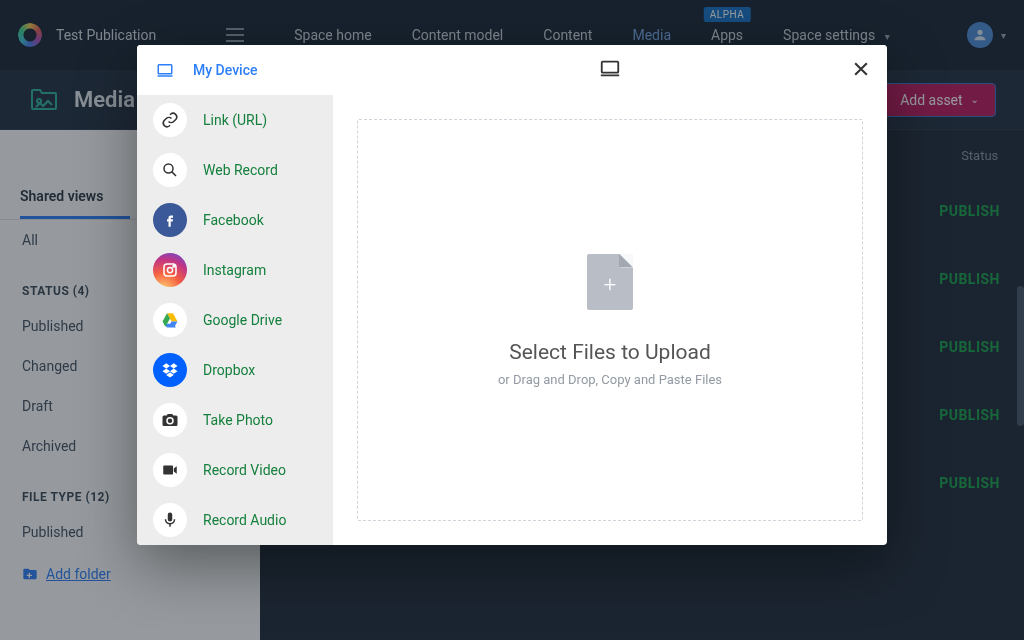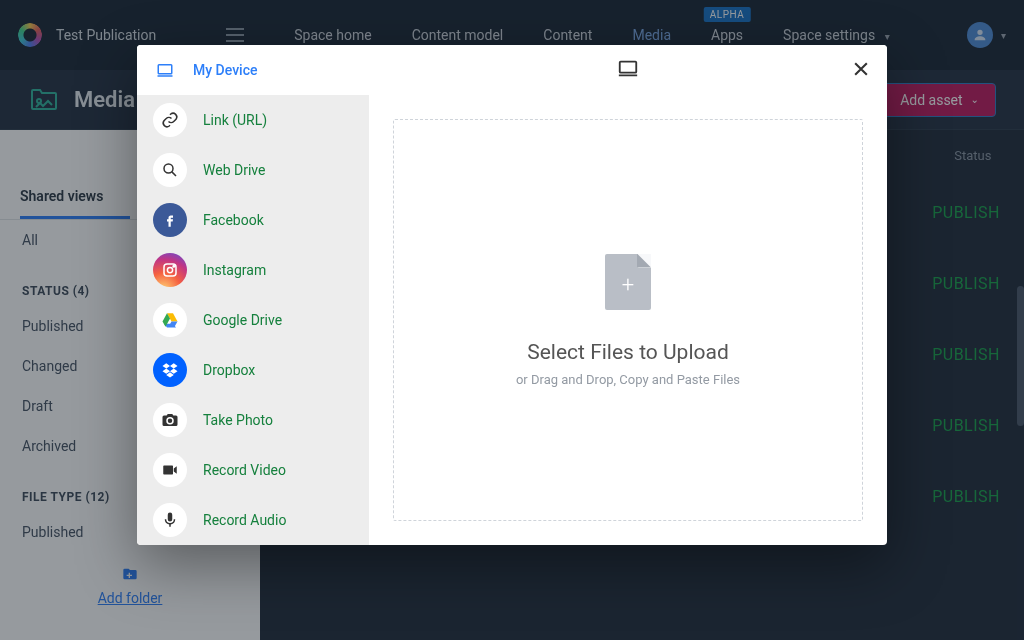--- a/index.html
+++ b/index.html
@@ -39,31 +39,31 @@
   .add-asset{margin-left:auto;background:#be185d;color:#fff;border:1px solid #2e7cc7;padding:8px 16px;border-radius:4px;font-size:14px;display:flex;align-items:center;gap:8px;cursor:pointer;}
   .add-asset .caret{font-size:10px;}
   
   .workspace{display:flex;height:calc(640px - 130px);}
   .sidebar{width:260px;background:#fff;overflow:hidden;font-size:14px;color:#3c4a59;}
   .shared-views{padding:18px 20px 14px;font-weight:600;color:#2b3744;border-bottom:2px solid transparent;display:inline-block;position:relative;margin-top:40px;}
   .shared-views::after{content:"";position:absolute;left:20px;right:0;bottom:-1px;height:3px;background:var(--accent-bright);width:110px;}
   .side-divider{height:1px;background:#e2e5e8;margin-top:-1px;}
   .side-item{padding:12px 22px;color:#455263;cursor:pointer;}
   .side-heading{padding:24px 22px 8px;font-size:12px;font-weight:700;letter-spacing:.5px;color:#3c4a59;}
-  .add-folder{padding:14px 22px;color:var(--accent-bright);display:flex;align-items:center;gap:8px;text-decoration:underline;cursor:pointer;flex-direction:column;}
+  .add-folder{padding:14px 22px;color:var(--accent-bright);display:flex;align-items:center;gap:8px;text-decoration:underline;cursor:pointer;}
   .add-folder svg{width:16px;height:16px;fill:var(--accent-bright);}
   .content-area{flex:1;background:#1f2a3a;position:relative;}
   
   .status-col{position:absolute;right:24px;top:0;color:#b6c0cb;font-size:13px;}
   .status-head{padding:18px 0 14px;color:#8994a1;margin-left:22px;}
-  .publish-item{padding:26px 0;color:#18a34a;font-weight:400;letter-spacing:.5px;font-size:16px;cursor:pointer;text-align:right;}
+  .publish-item{padding:26px 0;color:#18a34a;font-weight:700;letter-spacing:.5px;font-size:14px;cursor:pointer;text-align:right;}
   
   .scrim{position:absolute;inset:0;background:var(--scrim);}
   .modal{position:absolute;top:45px;left:50%;transform:translateX(-50%);width:750px;height:500px;background:#fff;border-radius:4px;box-shadow:0 20px 60px rgba(0,0,0,.4);display:flex;overflow:hidden;}
-  .src-list{width:232px;background:#ededed;overflow-y:auto;}
+  .src-list{width:196px;background:#ededed;overflow-y:auto;}
   .src-item{display:flex;align-items:center;gap:16px;padding:0 16px;height:50px;font-size:14px;color:#15803d;cursor:pointer;}
   .src-item.active{background:#fff;color:var(--accent-bright);font-weight:500;}
   .src-icon{width:34px;height:34px;border-radius:50%;background:#fff;display:flex;align-items:center;justify-content:center;flex:0 0 34px;color:#333;}
   .src-item.active .src-icon{background:transparent;color:var(--accent-bright);width:24px;flex:0 0 24px;}
   .src-icon svg{width:18px;height:18px;}
   .src-icon.fb{background:#3b5998;color:#fff;}
   .src-icon.ig{background:radial-gradient(circle at 30% 110%,#ffd776 0%,#f56040 40%,#c13584 70%,#5851db 100%);color:#fff;}
   .src-icon.db{background:#0061ff;color:#fff;}
   .upload-pane{flex:1;display:flex;flex-direction:column;}
   .upload-head{height:50px;display:flex;align-items:center;justify-content:center;position:relative;background:#fff;}
@@ -181,21 +181,21 @@
       </span>
       <span>Link (URL)</span>
     </div>
     <div class="src-item">
       <span class="src-icon">
         <svg viewBox="0 0 24 24" fill="none" stroke="currentColor" stroke-width="2">
             <circle cx="10" cy="10" r="6"></circle>
             <path d="m20 20-5.5-5.5"></path>
           </svg>
       </span>
-      <span>Web Drive</span>
+      <span>Web Record</span>
     </div>
     <div class="src-item">
       <span class="src-icon fb">
         <svg viewBox="0 0 24 24" fill="currentColor">
             <path d="M13 9h3V6h-3c-1.7 0-3 1.3-3 3v2H8v3h2v7h3v-7h2.6l.4-3H13V9Z"></path>
           </svg>
       </span>
       <span>Facebook</span>
     </div>
     <div class="src-item">

